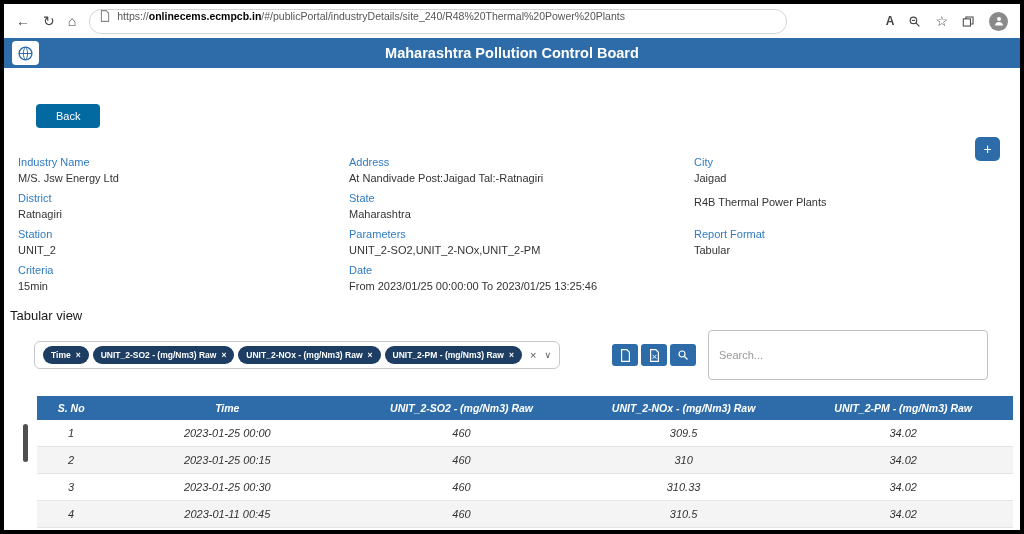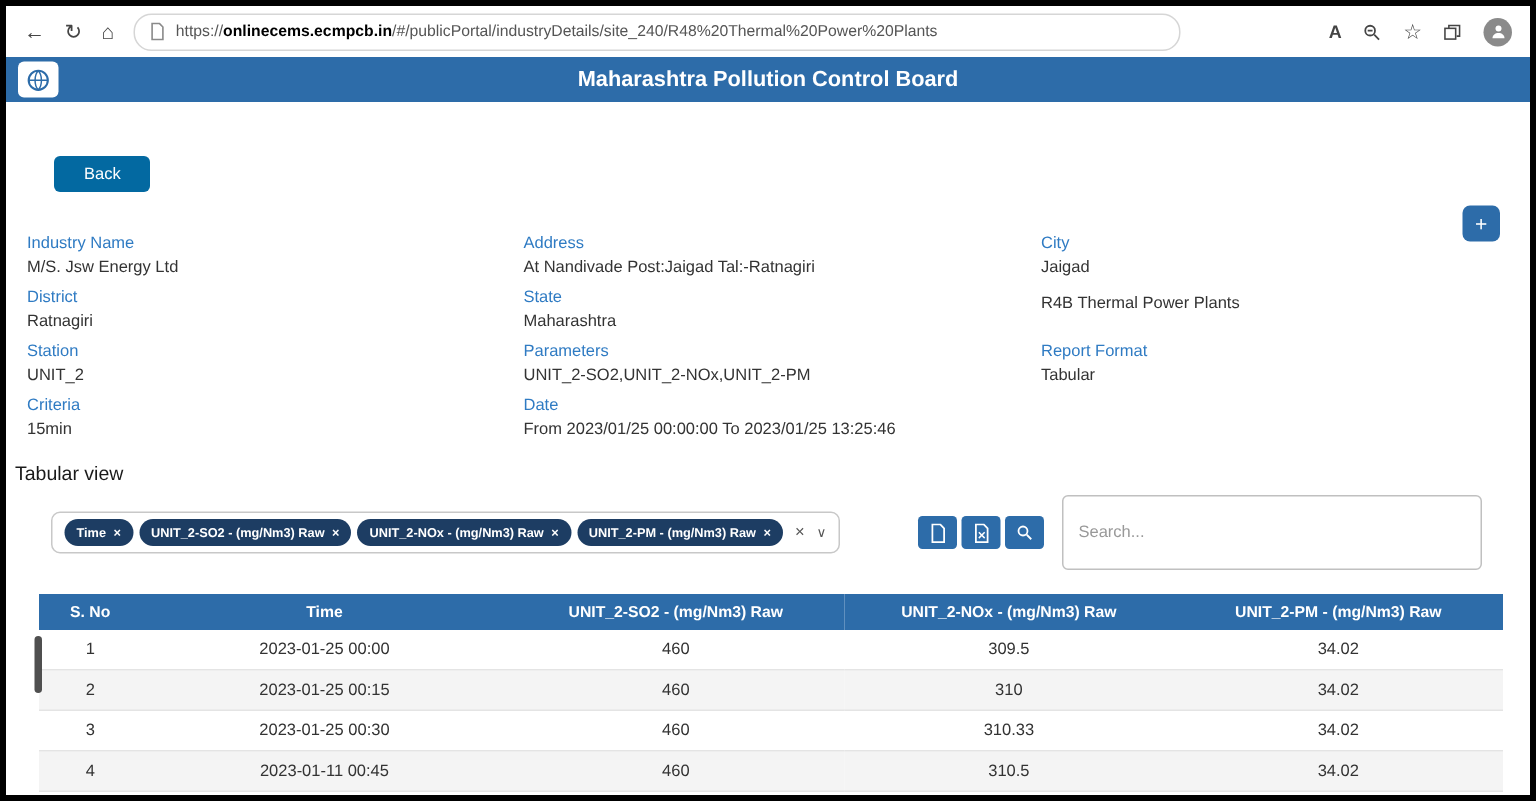--- a/index.html
+++ b/index.html
@@ -4,21 +4,21 @@
 <style>
   html,body{margin:0;padding:0;background:#fff;}
   .page{position:relative;width:1024px;height:534px;border:4px solid #000;box-sizing:border-box;
         background:#fff;font-family:"Liberation Sans",sans-serif;overflow:hidden;}
 
   
   .browser{position:absolute;top:0;left:0;right:0;height:34px;background:#fff;
            border-bottom:1px solid #e3e3e3;display:flex;align-items:center;padding:0 12px;gap:13px;}
   .bicon{font-size:14px;color:#454545;cursor:pointer;line-height:1;}
   .url-pill{flex:0 0 676px;height:23px;border:1px solid #d6d6d6;border-radius:12px;display:flex;
-            align-items:center;gap:7px;padding:0 10px;font-size:10.5px;color:#555;background:#fff;
+            align-items:flex-start;gap:7px;padding:0 10px;font-size:10.5px;color:#555;background:#fff;
             overflow:hidden;white-space:nowrap;}
   .url-host{color:#000;font-weight:bold;}
   .right-icons{margin-left:auto;display:flex;gap:14px;align-items:center;}
   .ra{font-size:12px;font-weight:bold;color:#444;}
   .avatar{width:19px;height:19px;border-radius:50%;background:#8a8a8a;display:flex;
           align-items:center;justify-content:center;}
 
   
   .titlebar{position:absolute;top:34px;left:0;right:0;height:30px;background:#2d6ca9;}
   .logo{position:absolute;left:8px;top:37px;width:27px;height:24px;background:#fff;border-radius:4px;
@@ -50,21 +50,21 @@
   .clear-x{color:#555;font-size:11px;margin:0 4px;cursor:pointer;}
   .caret{color:#555;font-size:9px;cursor:pointer;}
   .btn-group{margin-left:auto;display:flex;gap:3px;}
   .sq-btn{width:26px;height:22px;background:#2d6ca9;border:none;border-radius:3px;display:flex;
           align-items:center;justify-content:center;cursor:pointer;}
   .search-input{margin-left:12px;width:258px;height:24px;border:1px solid #c0c0c0;border-radius:4px;
                 padding:12px 10px;font-size:11px;color:#333;outline:none;font-family:inherit;}
   .search-input::placeholder{color:#999;}
 
   
-  .data-table{position:absolute;left:22px;top:392px;width:976px;border-collapse:collapse;}
+  .data-table{position:absolute;left:33px;top:392px;width:976px;border-collapse:collapse;font-style:italic;}
   .data-table th{background:#2d6ca9;color:#fff;font-size:10.5px;font-weight:bold;padding:6px 4px;}
   .data-table td{font-size:11px;color:#333;text-align:center;padding:7px 4px;border-bottom:1px solid #e4e4e4;}
   .data-table tbody tr:nth-child(even){background:#f4f4f4;}
   .data-table th:nth-child(1),.data-table td:nth-child(1){width:7%;}
   .data-table th:nth-child(2),.data-table td:nth-child(2){width:25%;}
   .data-table th:nth-child(3),.data-table td:nth-child(3){width:23%;}
   .data-table th:nth-child(4),.data-table td:nth-child(4){width:22.5%;}
   .data-table th:nth-child(5),.data-table td:nth-child(5){width:22.5%;}
 
   .vscroll{position:absolute;left:19px;top:420px;width:5px;height:38px;background:#4f4f4f;border-radius:3px;}

